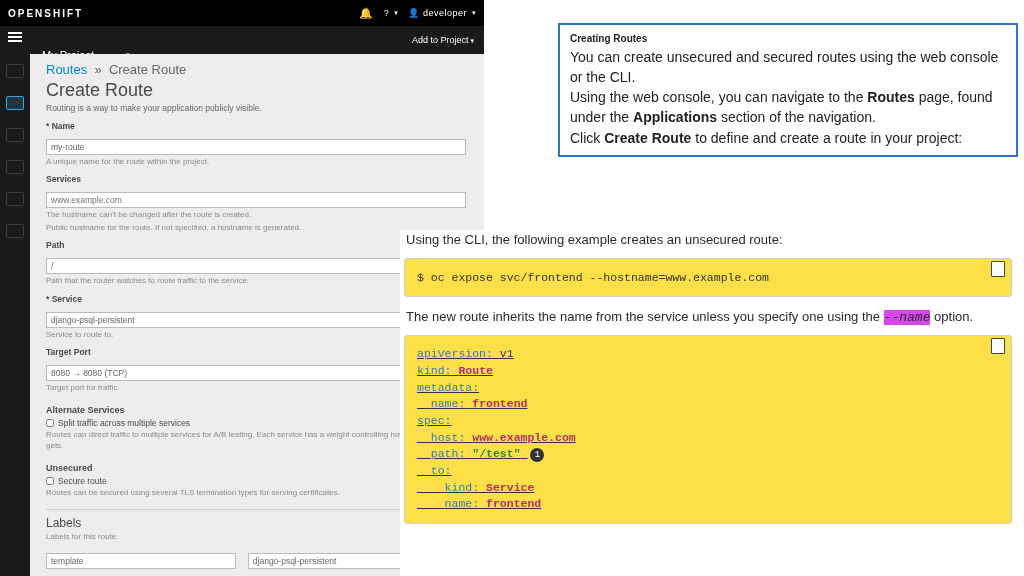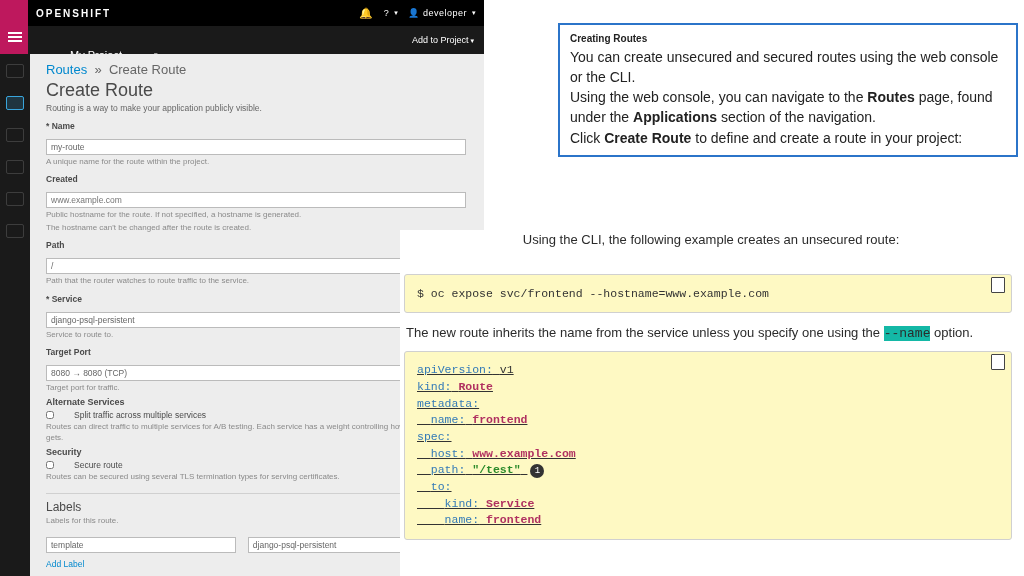--- a/index.html
+++ b/index.html
@@ -1,19 +1,19 @@
 <!DOCTYPE html>
 <html><head>
 <meta charset="utf-8">
 <style>
   * { box-sizing: border-box; margin: 0; padding: 0; }
   body { width: 1024px; height: 576px; font-family: Arial, Helvetica, sans-serif; background: #fff; overflow: hidden; position: relative; }
 
   
-  .os { position: absolute; left: 0; top: 0; width: 484px; height: 576px; background: #be185d; padding-left: 28px; }
+  .os { position: absolute; left: 0; top: 0; width: 484px; height: 576px; background: #be185d; }
   .os-top { height: 26px; background: #000; color: #fff; display: flex; align-items: center; padding: 0 8px; font-size: 10px; letter-spacing: 2px; justify-content: space-between; }
   .os-top-left { font-weight: bold; }
   .os-top-right { display: flex; align-items: center; gap: 10px; font-size: 9px; letter-spacing: 0.5px; }
   .os-top-right span { display: flex; align-items: center; gap: 3px; }
   .tri { font-size: 7px; margin-left: 2px; }
   .bell, .help { font-size: 11px; }
 
   .os-sub { height: 28px; background: #1a1a1a; color: #fff; display: flex; align-items: center; justify-content: space-between; padding: 0 10px 0 42px; font-size: 11px; }
   .os-sub-left { display: flex; align-items: center; gap: 30px; margin-top: 29px; }
   .os-sub-right { font-size: 9px; }
@@ -29,45 +29,45 @@
   .h1 { font-size: 18px; font-weight: 300; color: #4a4a4a; margin-bottom: 2px; }
   .sub { font-size: 8.5px; color: #666; margin-bottom: 8px; }
 
   .fld-label { font-size: 8.5px; color: #4a4a4a; margin-top: 7px; display: block; font-weight: 600; }
   .fld-label .req { vertical-align: top; }
   .input { width: 100%; height: 16px; border: 1px solid #bbb; background: #fff; font-size: 8.5px; padding: 0 4px; color: #666; margin-top: 8px; }
   .select { position: relative; }
   .select::after { content: "▾"; position: absolute; right: 5px; top: 3px; font-size: 8px; color: #666; }
   .help-text { font-size: 8px; color: #8a8a8a; margin-top: 2px; line-height: 1.3; }
 
-  .sec-title { font-size: 9px; color: #4a4a4a; margin-top: 4px; font-weight: 600; }
-  .chk { display: flex; align-items: center; gap: 20px; margin-top: 3px; font-size: 8.5px; color: #4a4a4a; }
+  .sec-title { font-size: 9px; color: #4a4a4a; margin-top: 12px; font-weight: 600; }
+  .chk { display: flex; align-items: center; gap: 4px; margin-top: 3px; font-size: 8.5px; color: #4a4a4a; }
   .chk input { width: 8px; height: 8px; }
 
   .divider { border-top: 1px solid #d0d0d0; margin-top: 10px; }
   .labels-head { display: flex; justify-content: space-between; align-items: baseline; margin-top: 6px; }
   .labels-head .t { font-size: 12px; font-weight: 300; color: #4a4a4a; }
   .labels-head .r { font-size: 8px; color: #0088ce; }
   .labels-row { display: flex; gap: 12px; margin-top: 3px; align-items: center; }
   .labels-row .input { flex: 1; }
   .x { font-size: 10px; color: #555; padding: 0 4px; }
   .add-label { color: #0088ce; font-size: 8.5px; margin-top: 6px; }
 
   .btns { margin-top: 10px; display: flex; gap: 12px; }
   .btn { height: 18px; padding: 0 10px; font-size: 9px; border: 1px solid #aaa; background: #f7f7f7; border-radius: 1px; }
   .btn.primary { }
 
   
   .doc { position: absolute; left: 400px; top: 230px; right: 8px; bottom: 0; background: #fff; font-size: 13px; color: #2b2b2b; line-height: 1.5; }
-  .cli-text { margin-bottom: 24px; padding-left: 6px; text-align: center; }
-  .codebox { border: 1px solid #d0d0d0; border-radius: 3px; position: relative; padding: 10px 12px; font-family: "Courier New", monospace; font-size: 11.5px; color: #333; background: #fef9c3; margin: 4px 4px 10px 4px; }
+  .cli-text { margin-bottom: 8px; padding-left: 6px; }
+  .codebox { border: 1px solid #d0d0d0; border-radius: 3px; position: relative; padding: 10px 12px; font-family: "Courier New", monospace; font-size: 11.5px; color: #333; background: #fde047; margin: 4px 4px 10px 4px; }
   .copy-icon { position: absolute; right: 6px; top: 4px; width: 12px; height: 14px; border: 1.2px solid #444; border-radius: 1px; }
   .copy-icon::after { content: ""; position: absolute; width: 12px; height: 14px; border: 1.2px solid #444; left: -3px; top: -3px; background: #fff; border-radius: 1px; }
   .inherit { padding-left: 6px; margin-bottom: 8px; }
-  .mono-inline { font-family: "Courier New", monospace; background: #14b8a6; }
+  .mono-inline { font-family: "Courier New", monospace; background: #d946ef; font-style: italic; }
   .yaml-title { font-style: italic; font-weight: bold; font-size: 12px; padding-left: 6px; margin-bottom: 4px; }
   .yaml { line-height: 1.45; text-decoration: underline; }
   .key { color: #337ab7; }
   .id { color: #b03060; font-weight: 600; }
   .str { color: #2a8a2a; font-weight: 600; }
   .bullet { display: inline-block; width: 14px; height: 14px; border-radius: 50%; background: #333; color: #fff; font-size: 9px; text-align: center; line-height: 14px; margin-left: 3px; }
 
   
   .info-box { position: absolute; left: 558px; top: 23px; width: 460px; border: 2px solid #2b74c9; padding: 7px 10px; font-size: 14px; line-height: 1.45; color: #222; z-index: 5; background: #fff; }
   .info-box .title { font-weight: bold; font-size: 10px; }
@@ -123,45 +123,45 @@
         &nbsp;<span>»</span>&nbsp;
         <span>Create Route</span>
       </div>
       <div class="h1">Create Route</div>
       <div class="sub">Routing is a way to make your application publicly visible.</div>
 
       <label class="fld-label"><span class="req">* </span><span>Name</span></label>
       <input class="input" value="my-route" style="">
       <div class="help-text">A unique name for the route within the project.</div>
 
-      <label class="fld-label">Created</label>
+      <label class="fld-label">Services</label>
       <input class="input" placeholder="www.example.com" style="">
+      <div class="help-text">The hostname can't be changed after the route is created.</div>
       <div class="help-text">Public hostname for the route. If not specified, a hostname is generated.</div>
-      <div class="help-text">The hostname can't be changed after the route is created.</div>
 
       <label class="fld-label">Path</label>
       <input class="input" value="/" style="">
       <div class="help-text">Path that the router watches to route traffic to the service.</div>
 
       <label class="fld-label"><span class="req">* </span><span>Service</span></label>
       <div class="select"><input class="input" readonly="" value="django-psql-persistent" style=""></div>
       <div class="help-text">Service to route to.</div>
 
       <label class="fld-label">Target Port</label>
       <div class="select"><input class="input" readonly="" value="8080 → 8080 (TCP)" style=""></div>
       <div class="help-text">Target port for traffic.</div>
 
       <div class="sec-title">Alternate Services</div>
       <label class="chk">
         <input type="checkbox" style="">
         <span>Split traffic across multiple services</span>
       </label>
       <div class="help-text">Routes can direct traffic to multiple services for A/B testing. Each service has a weight controlling how much traffic it gets.</div>
 
-      <div class="sec-title">Security</div>
+      <div class="sec-title">Unsecured</div>
       <label class="chk">
         <input type="checkbox" style="">
         <span>Secure route</span>
       </label>
       <div class="help-text">Routes can be secured using several TLS termination types for serving certificates.</div>
 
       <div class="divider"></div>
       <div class="labels-head">
         <span class="t">Labels</span>
         <span class="r">⊘ About Labels</span>

